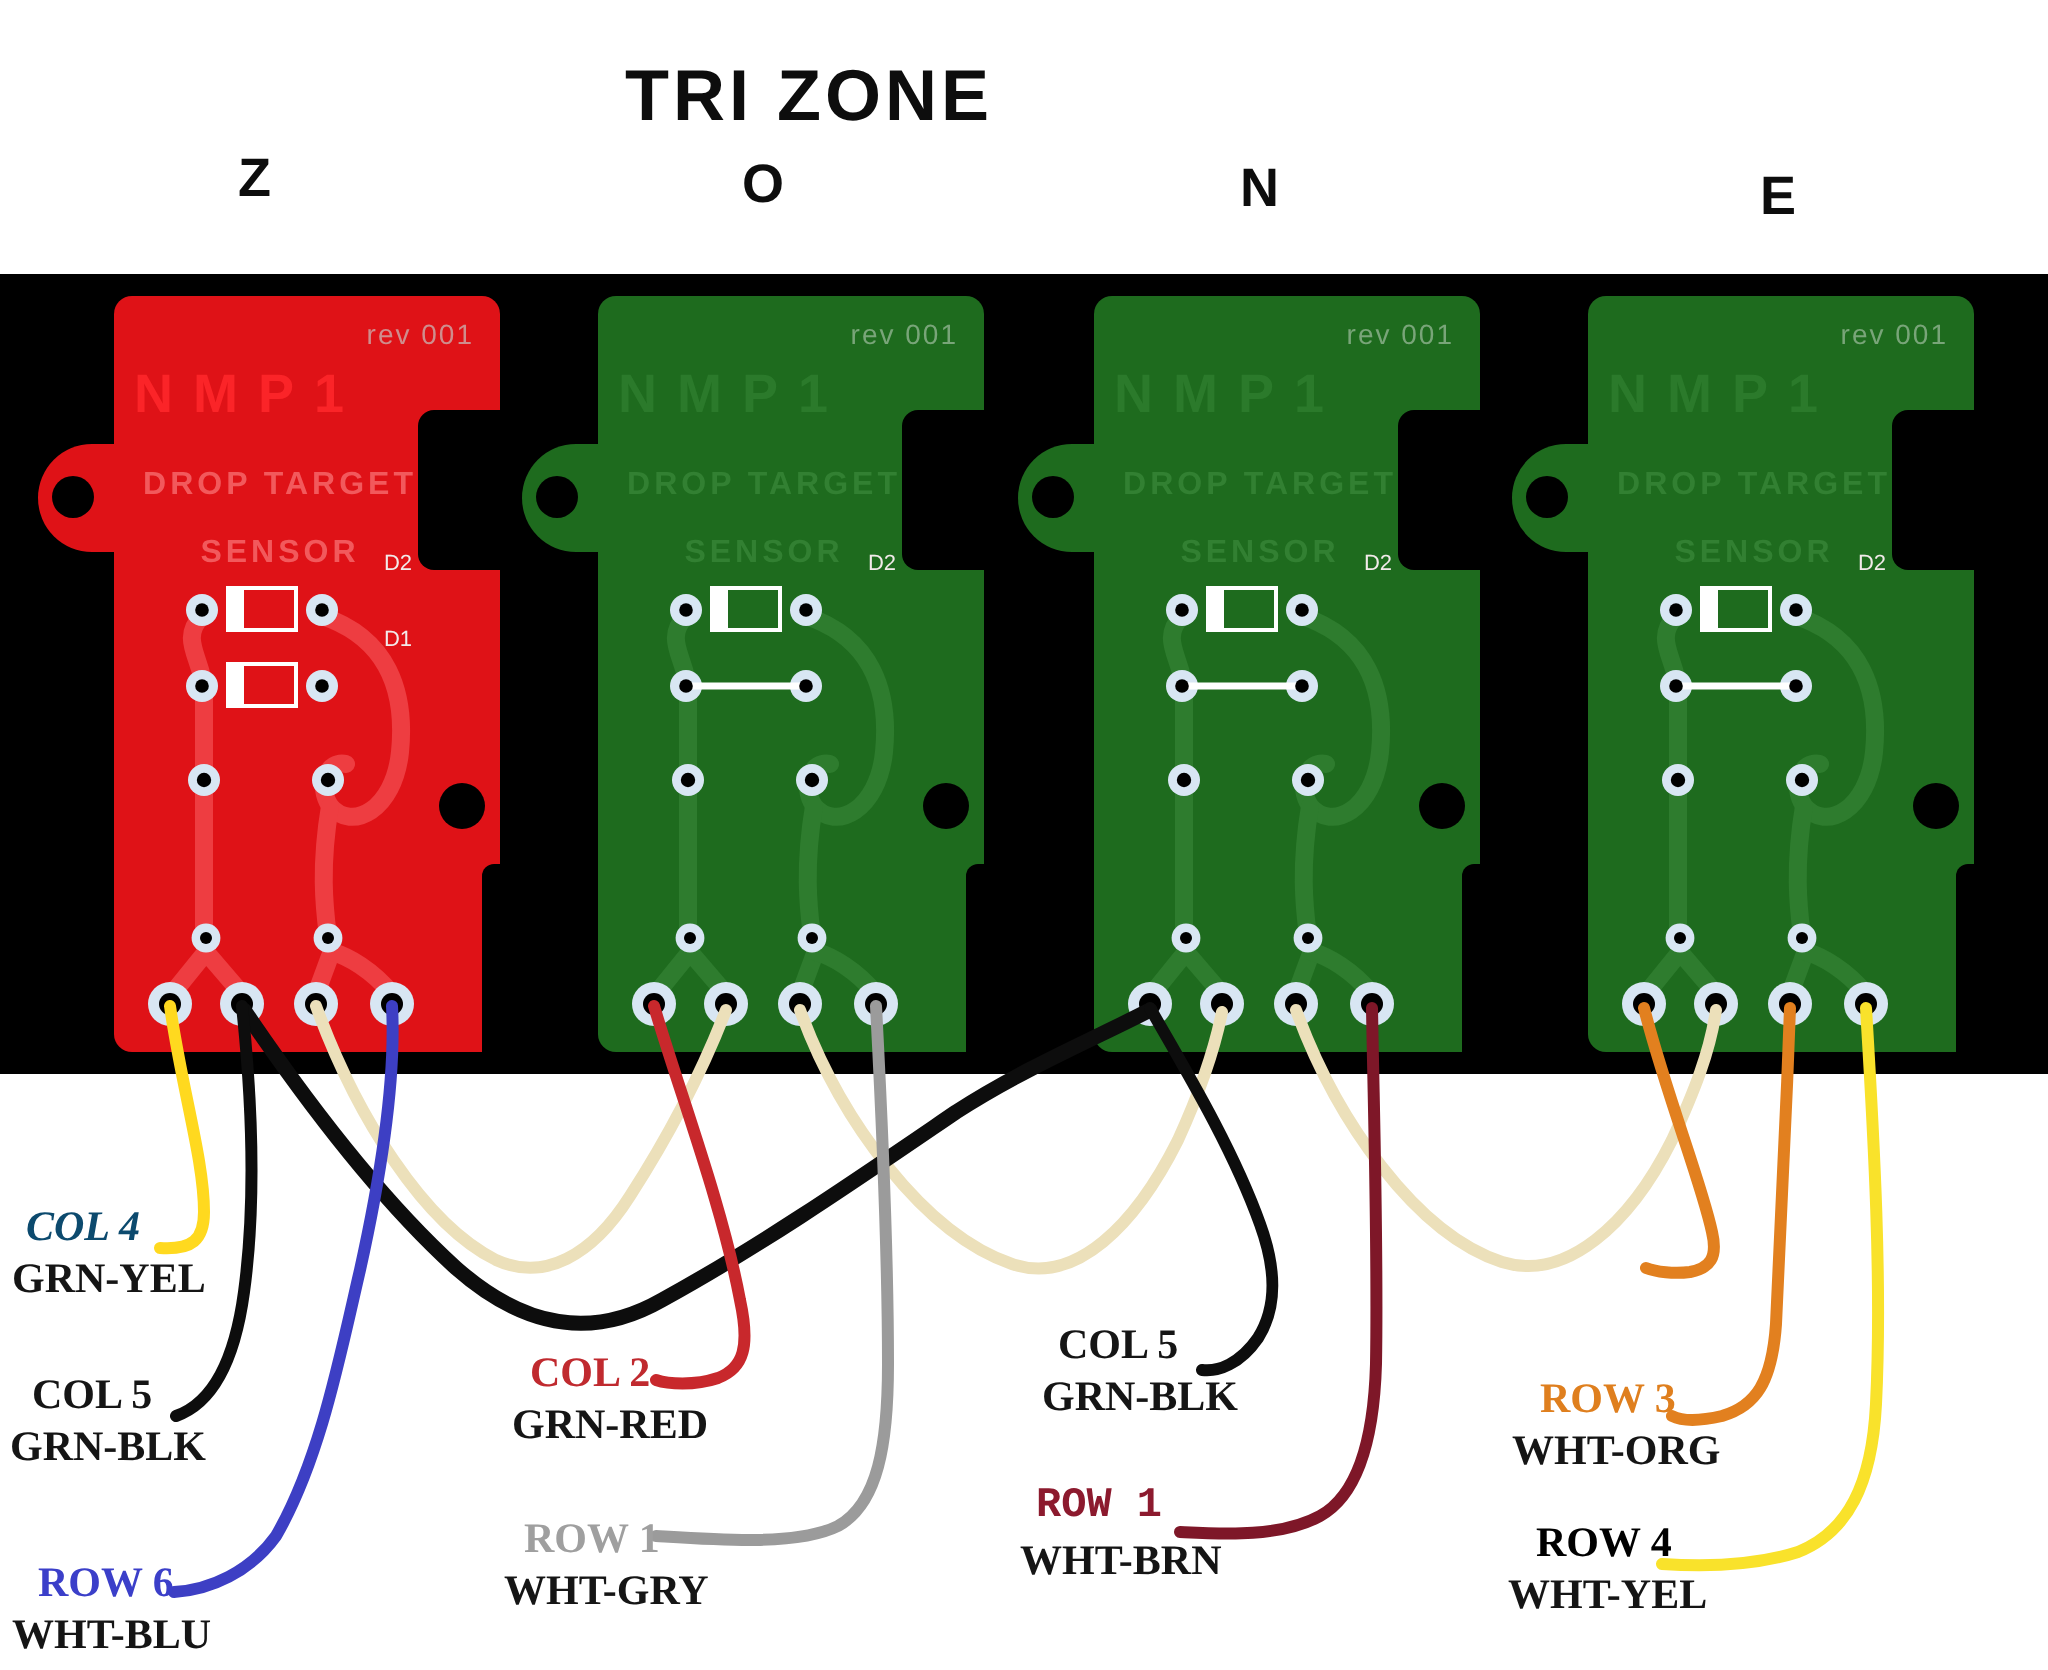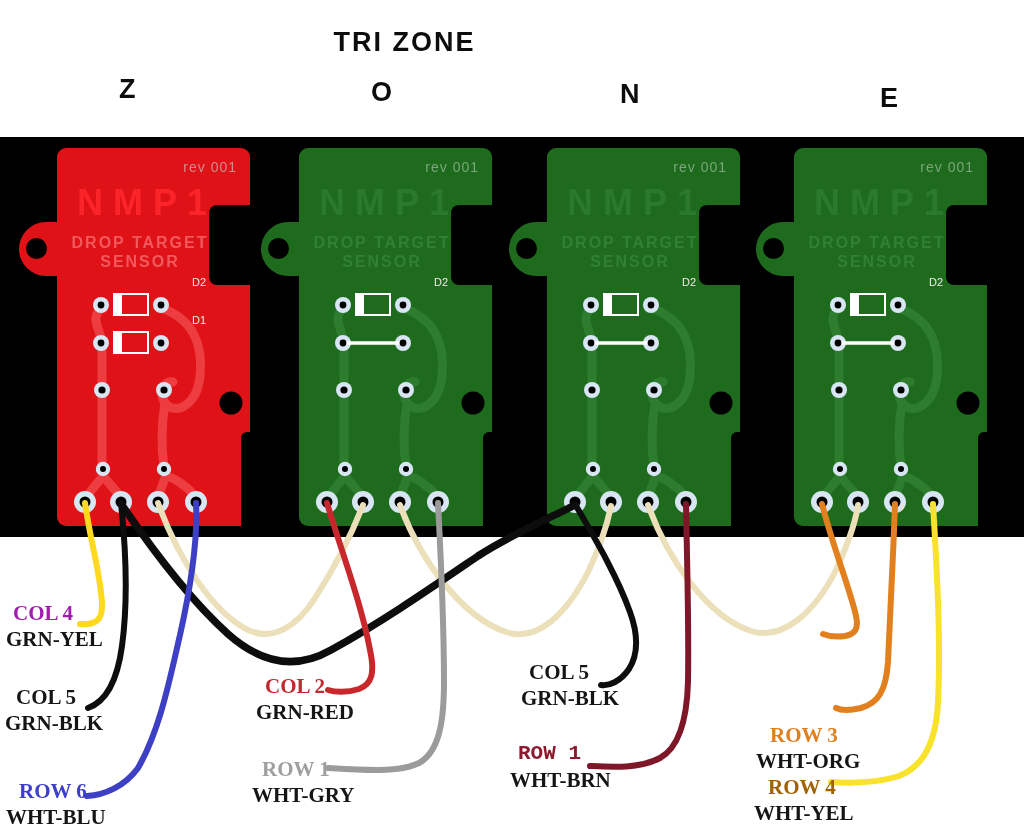--- a/index.html
+++ b/index.html
@@ -1,37 +1,37 @@
 <!DOCTYPE html>
 <html><head>
 <meta charset="utf-8">
 <style>
   html,body{margin:0;padding:0;background:#fff}
   .stage{position:relative;width:1024px;height:835px;background:#ffffff;overflow:hidden;
          font-family:"Liberation Sans",sans-serif}
   .title{position:absolute;left:0;top:27px;width:809px;text-align:center;
-         font-weight:bold;font-size:27px;letter-spacing:2px;color:#0d0d0d}
+         font-weight:bold;font-size:36px;letter-spacing:2px;color:#0d0d0d}
   .zletter{position:absolute;font-weight:bold;font-size:27px;color:#0d0d0d}
   .z0{left:119px;top:74px}.z1{left:371px;top:77px}.z2{left:620px;top:79px}.z3{left:880px;top:83px}
   .strip{position:absolute;left:0;top:137px;width:1024px;height:400px;background:#000}
   .board{position:absolute;top:148px;width:193px;height:378px;background:var(--bc);border-radius:9px}
   .b0{left:57px}.b1{left:299px}.b2{left:547px}.b3{left:794px}
   .board .notch{position:absolute;right:-2px;top:57px;width:43px;height:80px;background:#000;
                 border-radius:8px 0 0 8px}
   .board .inset{position:absolute;right:-2px;top:284px;width:11px;height:96px;background:#000;
                 border-radius:6px 0 0 0}
   .board .tab{position:absolute;left:-38px;top:74px;width:42px;height:54px;background:var(--bc);
               border-radius:27px 0 0 27px}
   .tab-hole{position:absolute;left:7px;top:16px;width:21px;height:21px;border-radius:50%;background:#000}
   .rev{position:absolute;right:13px;top:11px;font-size:14px;letter-spacing:1px;color:var(--rev)}
-  .bname{position:absolute;left:0;top:34px;width:170px;text-align:center;font-size:36px;font-weight:bold;
+  .bname{position:absolute;left:0;top:34px;width:170px;text-align:left;font-size:27px;font-weight:bold;
          letter-spacing:10px;text-indent:10px;color:var(--bright)}
   .bsub{position:absolute;left:0;width:166px;text-align:center;font-size:16px;font-weight:bold;
         letter-spacing:2px;color:var(--silk)}
-  .s1{top:86px}.s2{top:105px}
+  .s1{top:86px}.s2{top:120px}
   .dl{position:absolute;left:0;width:149px;text-align:right;font-size:11px;color:#f2eaea;font-weight:normal}
   .d2l{top:128px}.d1l{top:166px}
   .bsvg{position:absolute;left:0;top:0;width:193px;height:378px}
   #wire-layer{position:absolute;left:0;top:0;width:1024px;height:835px;pointer-events:none}
   .wlabel{position:absolute;font-family:"Liberation Serif","DejaVu Serif",serif;font-weight:bold;
           font-size:21px;line-height:26px;color:#151515;white-space:nowrap}
   .wl0{left:6px;top:600px}.wl0 .l1{padding-left:7px}
   .wl1{left:5px;top:684px}.wl1 .l1{padding-left:11px}
   .wl2{left:6px;top:778px}.wl2 .l1{padding-left:13px}
   .wl3{left:256px;top:673px}.wl3 .l1{padding-left:9px}
@@ -304,21 +304,21 @@
       <path d="M 327,503 C 340,547 361,602 370,650 C 375,673 372,684 359,689 C 347,693 334,692 328,690" stroke="#c8282c" stroke-width="6" fill="none" stroke-linecap="round"></path>
       <path d="M 438,503 C 441,560 444,622 444,682 C 444,722 439,752 419,763 C 399,773 360,770 328,768" stroke="#9b9b9b" stroke-width="6" fill="none" stroke-linecap="round"></path>
       <path d="M 575,504 C 591,532 616,573 630,612 C 638,634 639,653 629,669 C 620,682 609,686 601,685" stroke="#0d0d0d" stroke-width="6" fill="none" stroke-linecap="round"></path>
       <path d="M 686,504 C 687,562 689,624 688,682 C 687,717 680,747 660,758 C 640,769 610,767 590,766" stroke="#7e1728" stroke-width="6" fill="none" stroke-linecap="round"></path>
       <path d="M 822,504 C 833,547 851,592 856,616 C 859,629 855,634 845,636 C 837,637 828,636 823,634" stroke="#e2801f" stroke-width="6" fill="none" stroke-linecap="round"></path>
       <path d="M 895,504 C 893,560 890,622 888,662 C 886,691 878,703 861,708 C 848,711 840,710 836,708" stroke="#e2801f" stroke-width="6" fill="none" stroke-linecap="round"></path>
       <path d="M 933,504 C 937,570 941,642 938,702 C 936,742 924,766 899,776 C 874,784 846,783 831,782" stroke="#f9e22b" stroke-width="6" fill="none" stroke-linecap="round"></path>
     </svg>
 
   <div class="wlabel wl0">
-    <div class="l1" style="color: #a21caf;">COL 4</div>
+    <div class="l1" style="color: #0c4a6e; font-style: italic;">COL 4</div>
     <div class="l2">GRN-YEL</div>
   </div>
   <div class="wlabel wl1">
     <div class="l1" style="color: rgb(21, 21, 21);">COL 5</div>
     <div class="l2">GRN-BLK</div>
   </div>
   <div class="wlabel wl2">
     <div class="l1" style="color: rgb(59, 63, 201);">ROW 6</div>
     <div class="l2">WHT-BLU</div>
   </div>
@@ -332,21 +332,21 @@
   </div>
   <div class="wlabel wl5">
     <div class="l1" style="color: rgb(21, 21, 21);">COL 5</div>
     <div class="l2">GRN-BLK</div>
   </div>
   <div class="wlabel wl6">
     <div class="l1" style="color: rgb(140, 26, 46); font-family: Liberation Mono, monospace;">ROW 1</div>
     <div class="l2">WHT-BRN</div>
   </div>
   <div class="wlabel wl8">
-    <div class="l1" style="color: rgb(223, 127, 30); margin-top: 36px;">ROW 3</div>
+    <div class="l1" style="color: rgb(223, 127, 30);">ROW 3</div>
     <div class="l2">WHT-ORG</div>
   </div>
   <div class="wlabel wl9">
-    <div class="l1" style="color: #a16207; margin-top: 16px;">ROW 4</div>
+    <div class="l1" style="color: #000000;">ROW 4</div>
     <div class="l2">WHT-YEL</div>
   </div>
 
 </div>
 
 </body></html>

